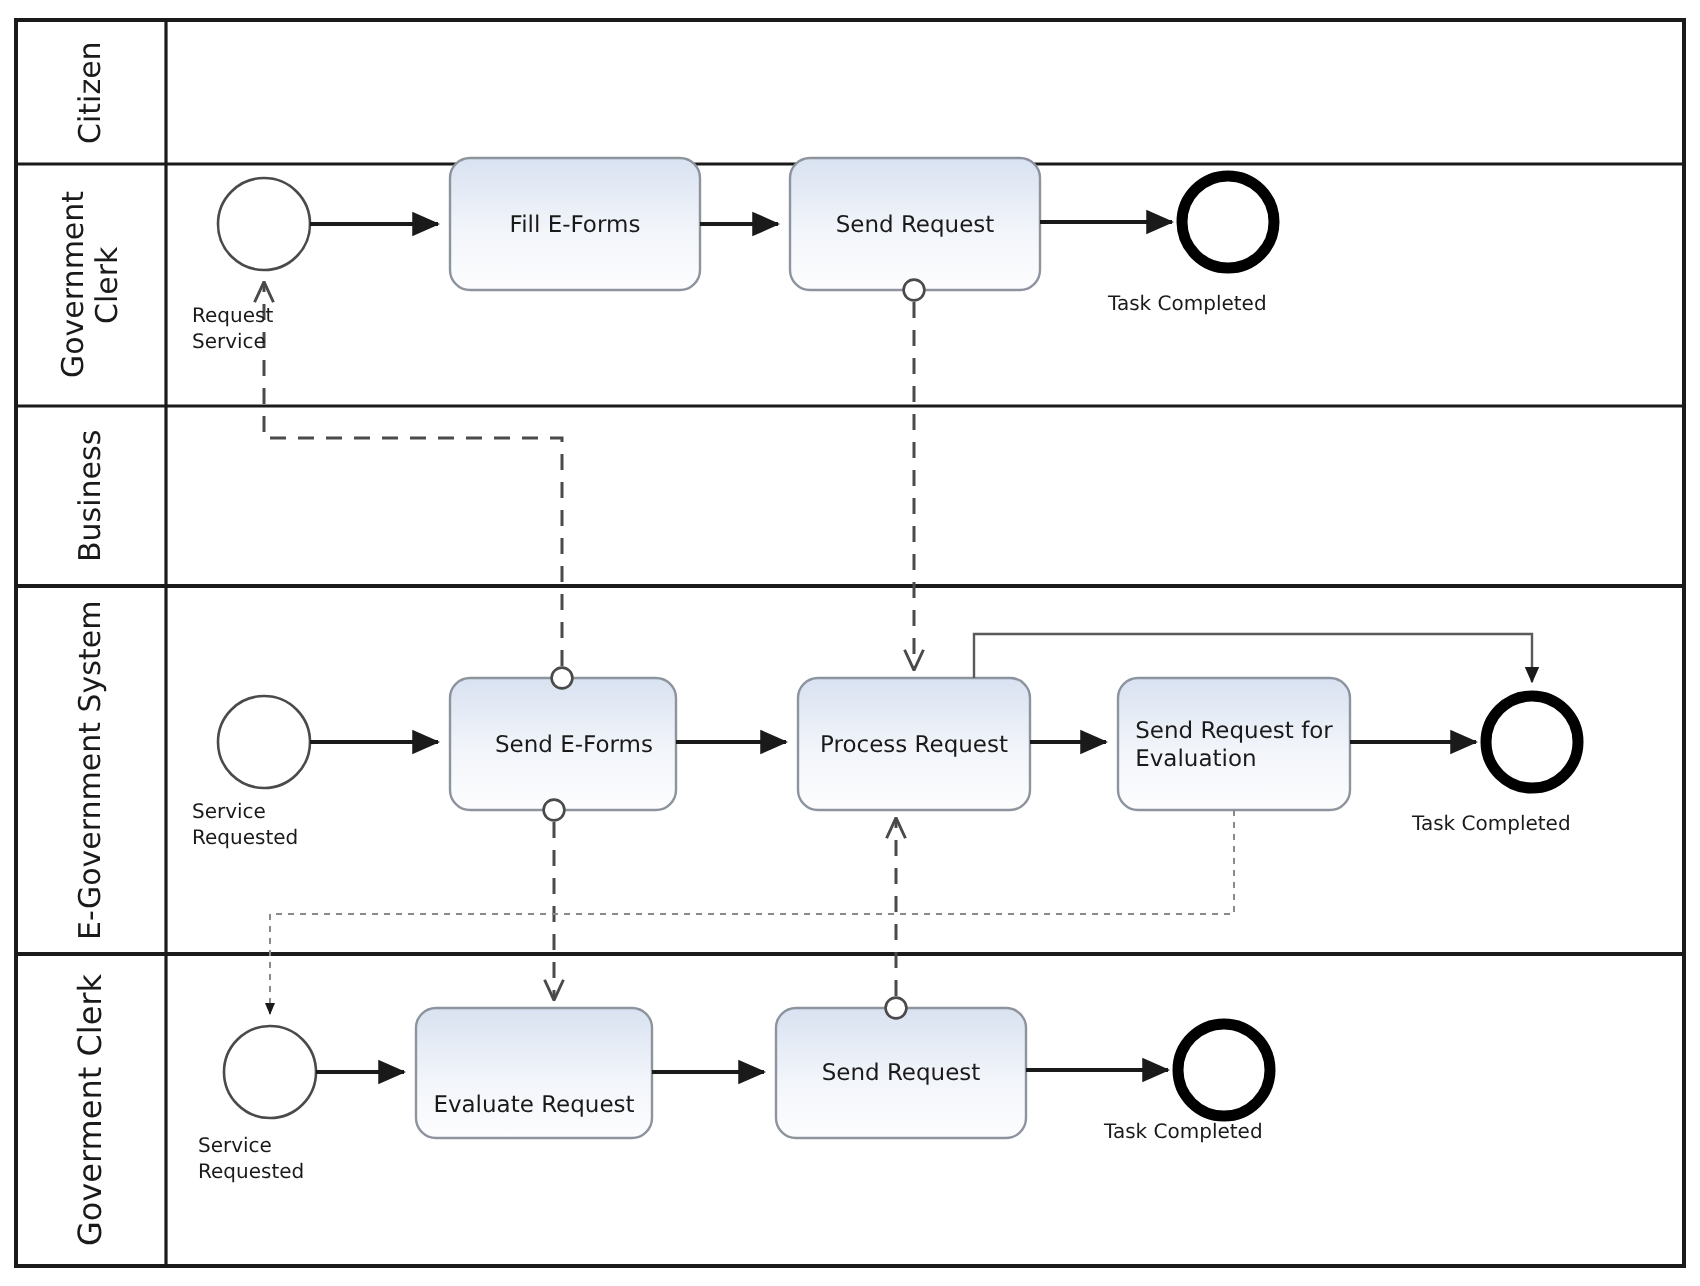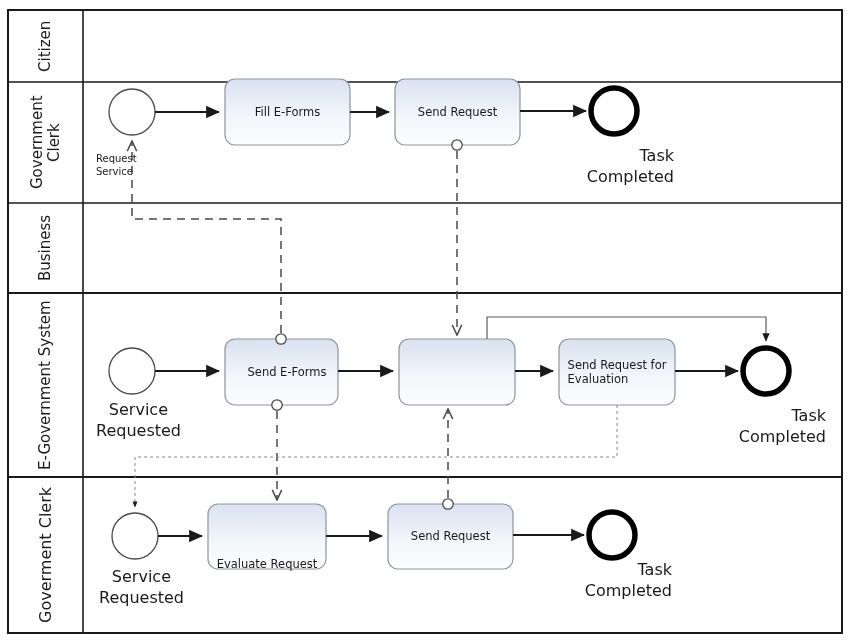--- a/index.html
+++ b/index.html
@@ -20,22 +20,22 @@
   .task-label{
     position:absolute;
     display:flex;align-items:center;justify-content:center;
     text-align:left;
     font-size:11.5px;color:#1a1a1a;
     line-height:1.25;
     pointer-events:none;
   }
   .evt-label{
     position:absolute;
-    text-align:right;
-    font-size:16px;color:#1a1a1a;
+    text-align:left;
+    font-size:10px;color:#1a1a1a;
     line-height:1.3;
     pointer-events:none;
     white-space:pre-line;
   }
   .flow-label{
     position:absolute;
     text-align:left;
     font-size:10px;color:#1a1a1a;
     line-height:1.3;
     pointer-events:none;
@@ -154,25 +154,26 @@
 System</div>
 
   <div class="lane-label" style="left:9px;top:478px;width:73px;height:154px;font-size:16px;">Goverment Clerk</div>
 
   <div class="task-label" style="left:225px;top:79px;width:125px;height:66px;">Fill E-Forms</div>
 
   <div class="task-label" style="left:395px;top:79px;width:125px;height:66px;">Send Request</div>
 
   <div class="task-label" style="left:225px;top:339px;width:124px;height:66px;">Send E-Forms</div>
 
+  <div class="task-label" style="left:399px;top:339px;width:116px;height:66px;">Process Request</div>
 
   <div class="task-label" style="left:559px;top:339px;width:116px;height:66px;white-space:pre-line;">Send Request for
 Evaluation</div>
 
-  <div class="task-label" style="left:208px;top:532px;width:118px;height:65px;">Evaluate Request</div>
+  <div class="task-label" style="left:208px;top:520px;width:118px;height:65px;">Evaluate Request</div>
 
   <div class="task-label" style="left:388px;top:504px;width:125px;height:65px;">Send Request</div>
 
   <div class="flow-label" style="left:96px;top:152px;width:72px;">Request
 Service</div>
 
   <div class="evt-label" style="left:554px;top:146px;width:120px;">Task Completed</div>
 
   <div class="evt-label" style="left:96px;top:400px;width:72px;">Service
 Requested</div>

